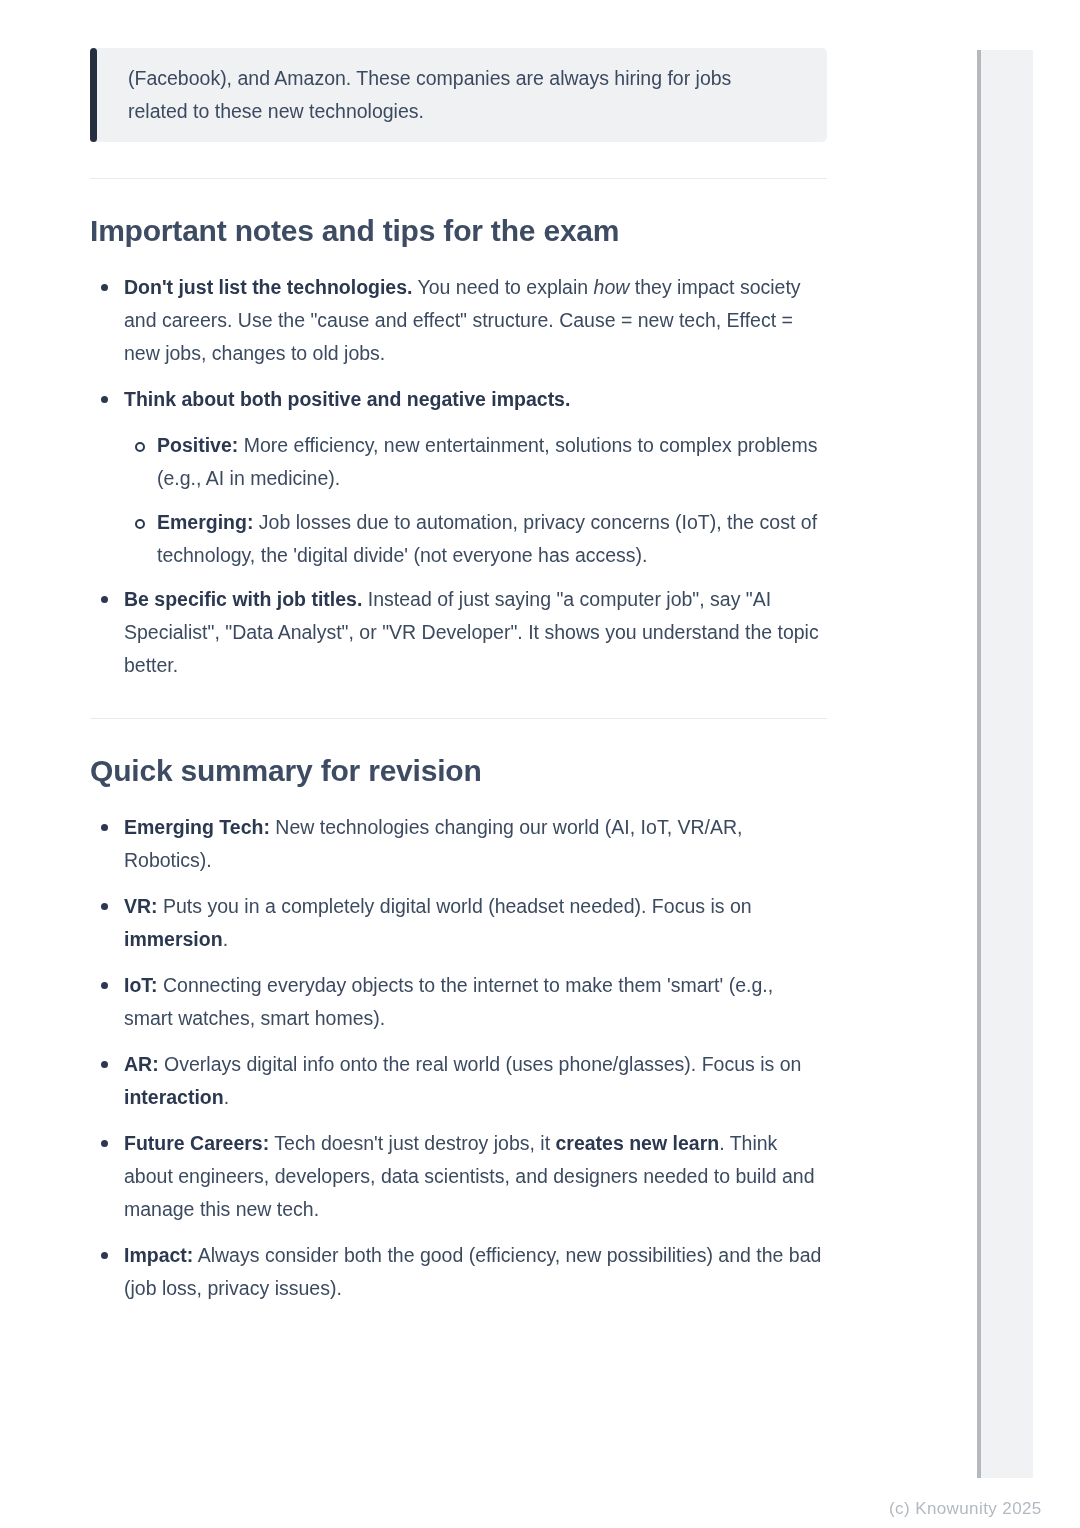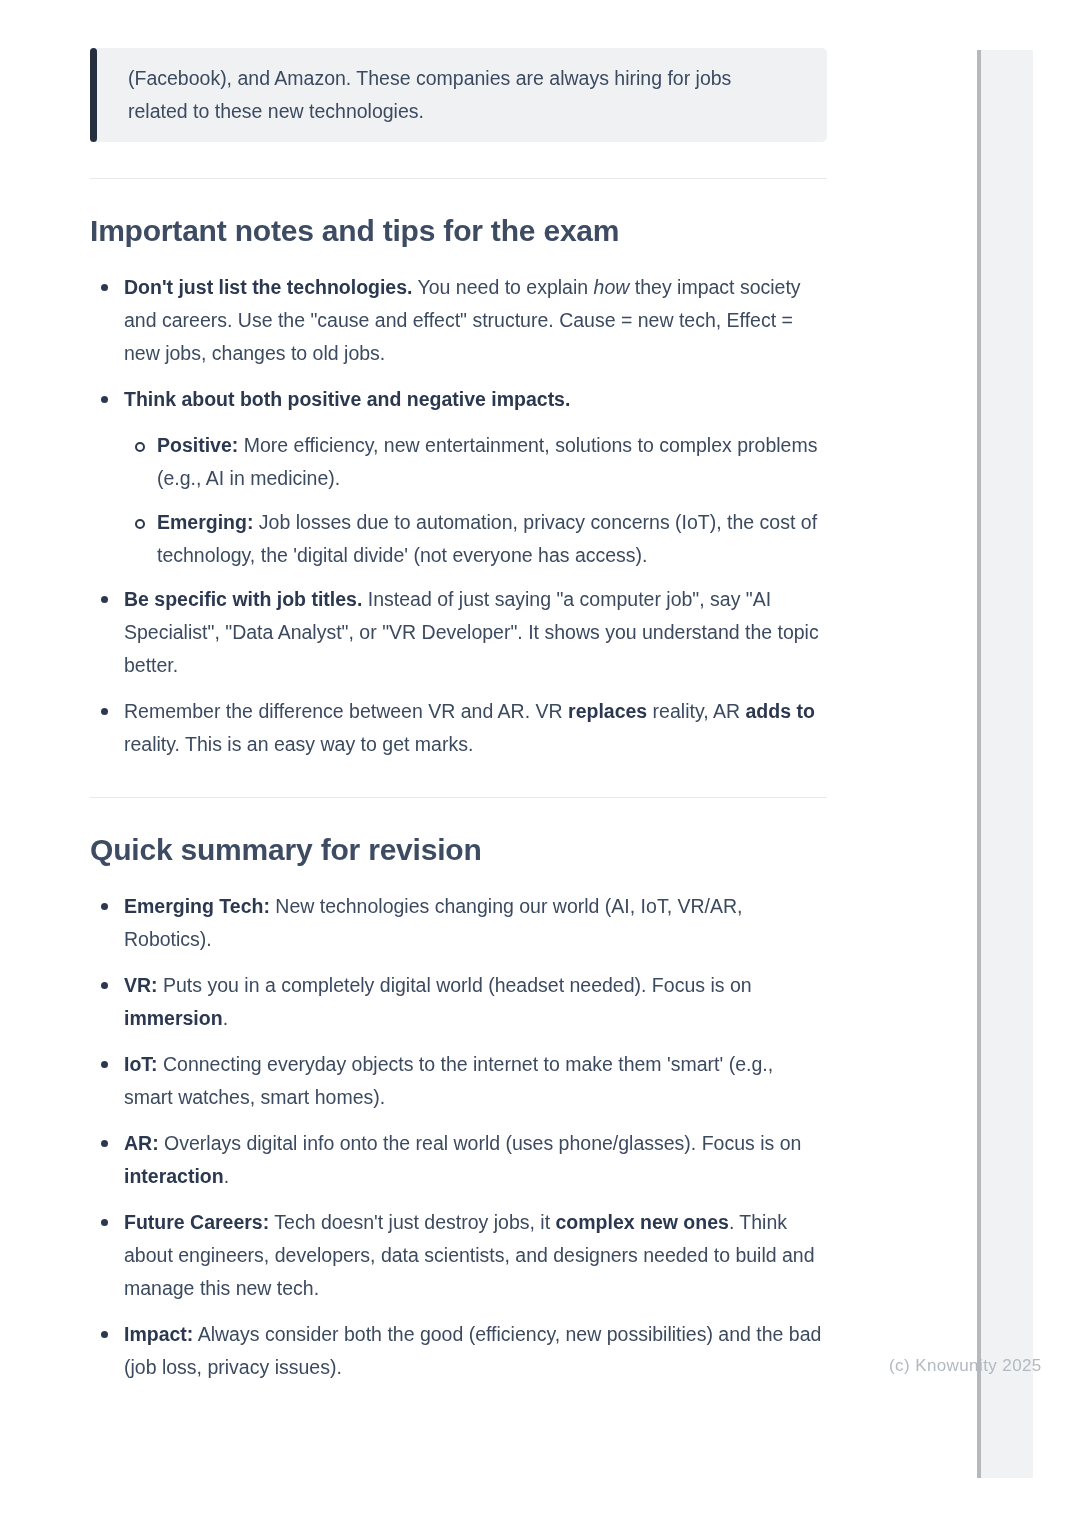--- a/index.html
+++ b/index.html
@@ -65,21 +65,21 @@
   }
   .b{font-weight:700;color:var(--bold-text);}
   .i{font-style:italic;}
   .gutter{
     position:absolute;left:977px;top:50px;width:56px;height:1428px;
     background:var(--strip-bg);
     border-left:4px solid var(--strip-border);
     z-index:1;
   }
   .watermark{
-    position:absolute;left:889px;top:1356px;
+    position:absolute;left:889px;top:1499px;
     font-size:17px;line-height:20px;
     color:var(--watermark);
     letter-spacing:0.4px;
     z-index:2;
     white-space:nowrap;
   }
 </style>
 </head>
 <body>
 
@@ -93,34 +93,33 @@
   <hr class="divider">
 
   <section>
     <h2>Important notes and tips for the exam</h2>
     <ul class="bullets">
         <li class="l1"><span class="b">Don't just list the technologies.</span><span> You need to explain </span><span class="i">how</span><span> they impact society and careers. Use the "cause and effect" structure. Cause = new tech, Effect = new jobs, changes to old jobs.</span></li>
         <li class="l1"><span class="b">Think about both positive and negative impacts.</span></li>
         <li class="l2"><span class="b">Positive:</span><span> More efficiency, new entertainment, solutions to complex problems (e.g., AI in medicine).</span></li>
         <li class="l2"><span class="b">Emerging:</span><span> Job losses due to automation, privacy concerns (IoT), the cost of technology, the 'digital divide' (not everyone has access).</span></li>
         <li class="l1"><span class="b">Be specific with job titles.</span><span> Instead of just saying "a computer job", say "AI Specialist", "Data Analyst", or "VR Developer". It shows you understand the topic better.</span></li>
-        <li class="l1"><span>Remember the difference between VR and AR. VR </span><span class="b">replaces</span><span> reality, AR </span><span class="b">adds to</span><span> reality. This is an easy way to get marks.</span></li>
       </ul>
   </section>
 
   <hr class="divider">
 
   <section>
     <h2>Quick summary for revision</h2>
     <ul class="bullets">
         <li class="l1"><span class="b">Emerging Tech:</span><span> New technologies changing our world (AI, IoT, VR/AR, Robotics).</span></li>
         <li class="l1"><span class="b">VR:</span><span> Puts you in a completely digital world (headset needed). Focus is on </span><span class="b">immersion</span><span>.</span></li>
         <li class="l1"><span class="b">IoT:</span><span> Connecting everyday objects to the internet to make them 'smart' (e.g., smart watches, smart homes).</span></li>
         <li class="l1"><span class="b">AR:</span><span> Overlays digital info onto the real world (uses phone/glasses). Focus is on </span><span class="b">interaction</span><span>.</span></li>
-        <li class="l1"><span class="b">Future Careers:</span><span> Tech doesn't just destroy jobs, it </span><span class="b">complex new ones</span><span>. Think about engineers, developers, data scientists, and designers needed to build and manage this new tech.</span></li>
+        <li class="l1"><span class="b">Future Careers:</span><span> Tech doesn't just destroy jobs, it </span><span class="b">creates new learn</span><span>. Think about engineers, developers, data scientists, and designers needed to build and manage this new tech.</span></li>
         <li class="l1"><span class="b">Impact:</span><span> Always consider both the good (efficiency, new possibilities) and the bad (job loss, privacy issues).</span></li>
       </ul>
   </section>
 
 </div>
 
 <div class="gutter"></div>
 
 <div class="watermark">(c) Knowunity 2025</div>
 

